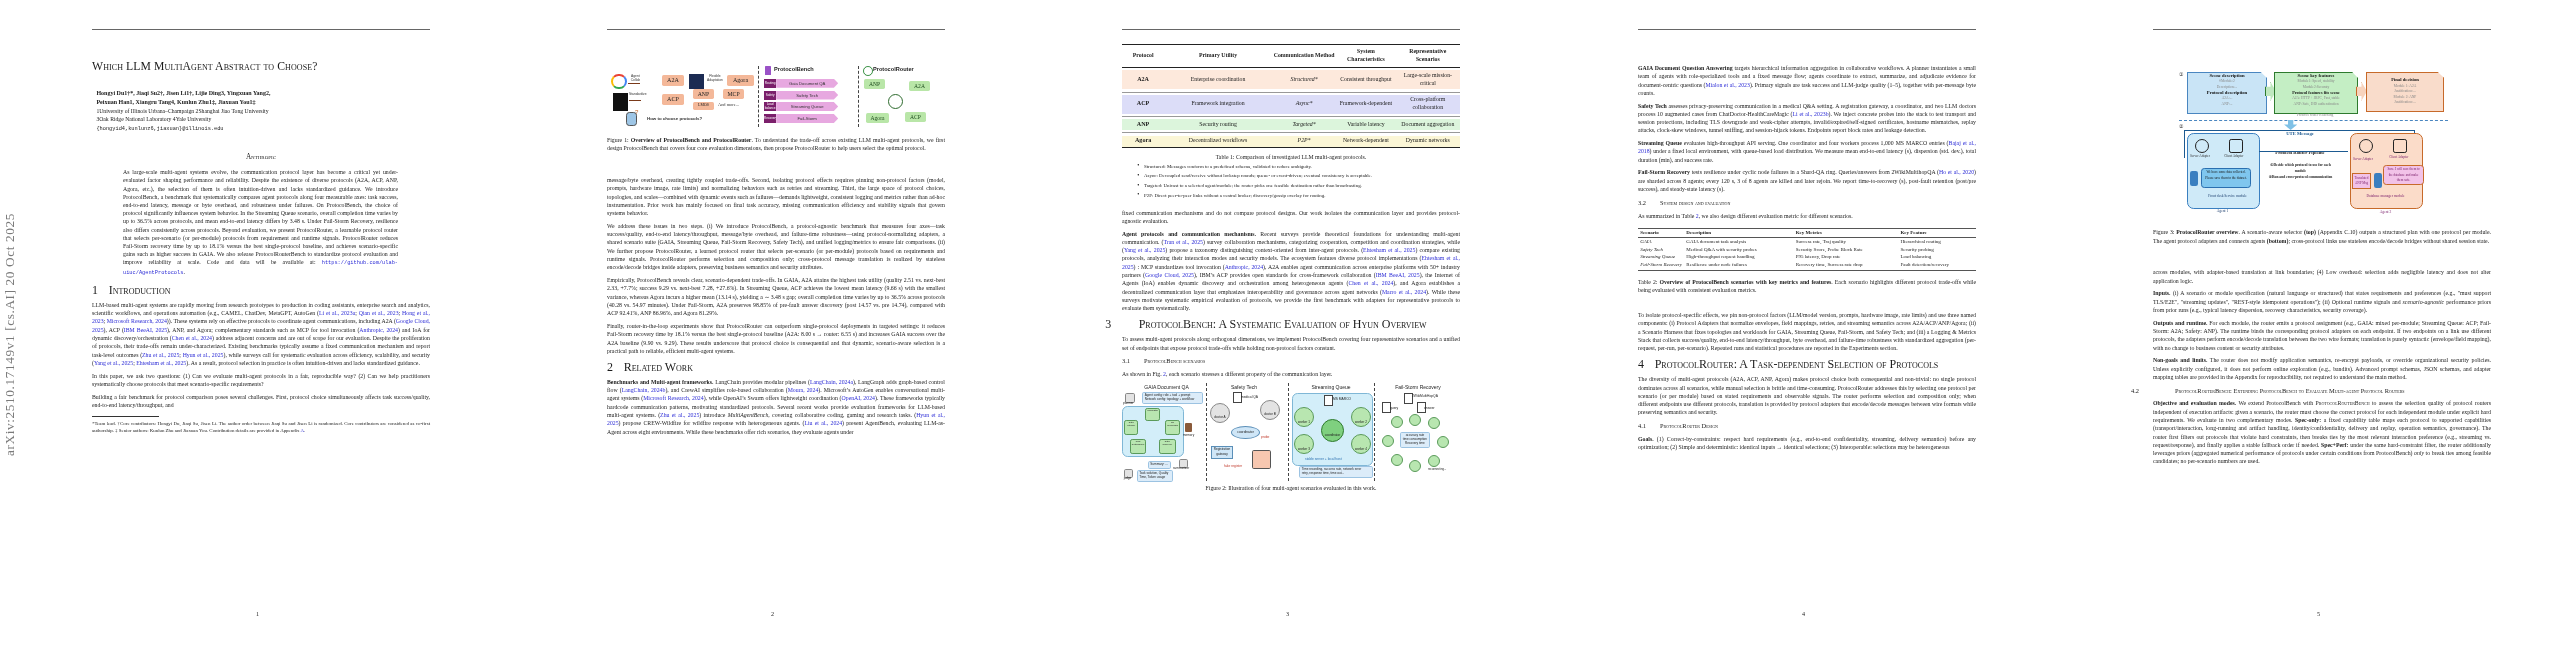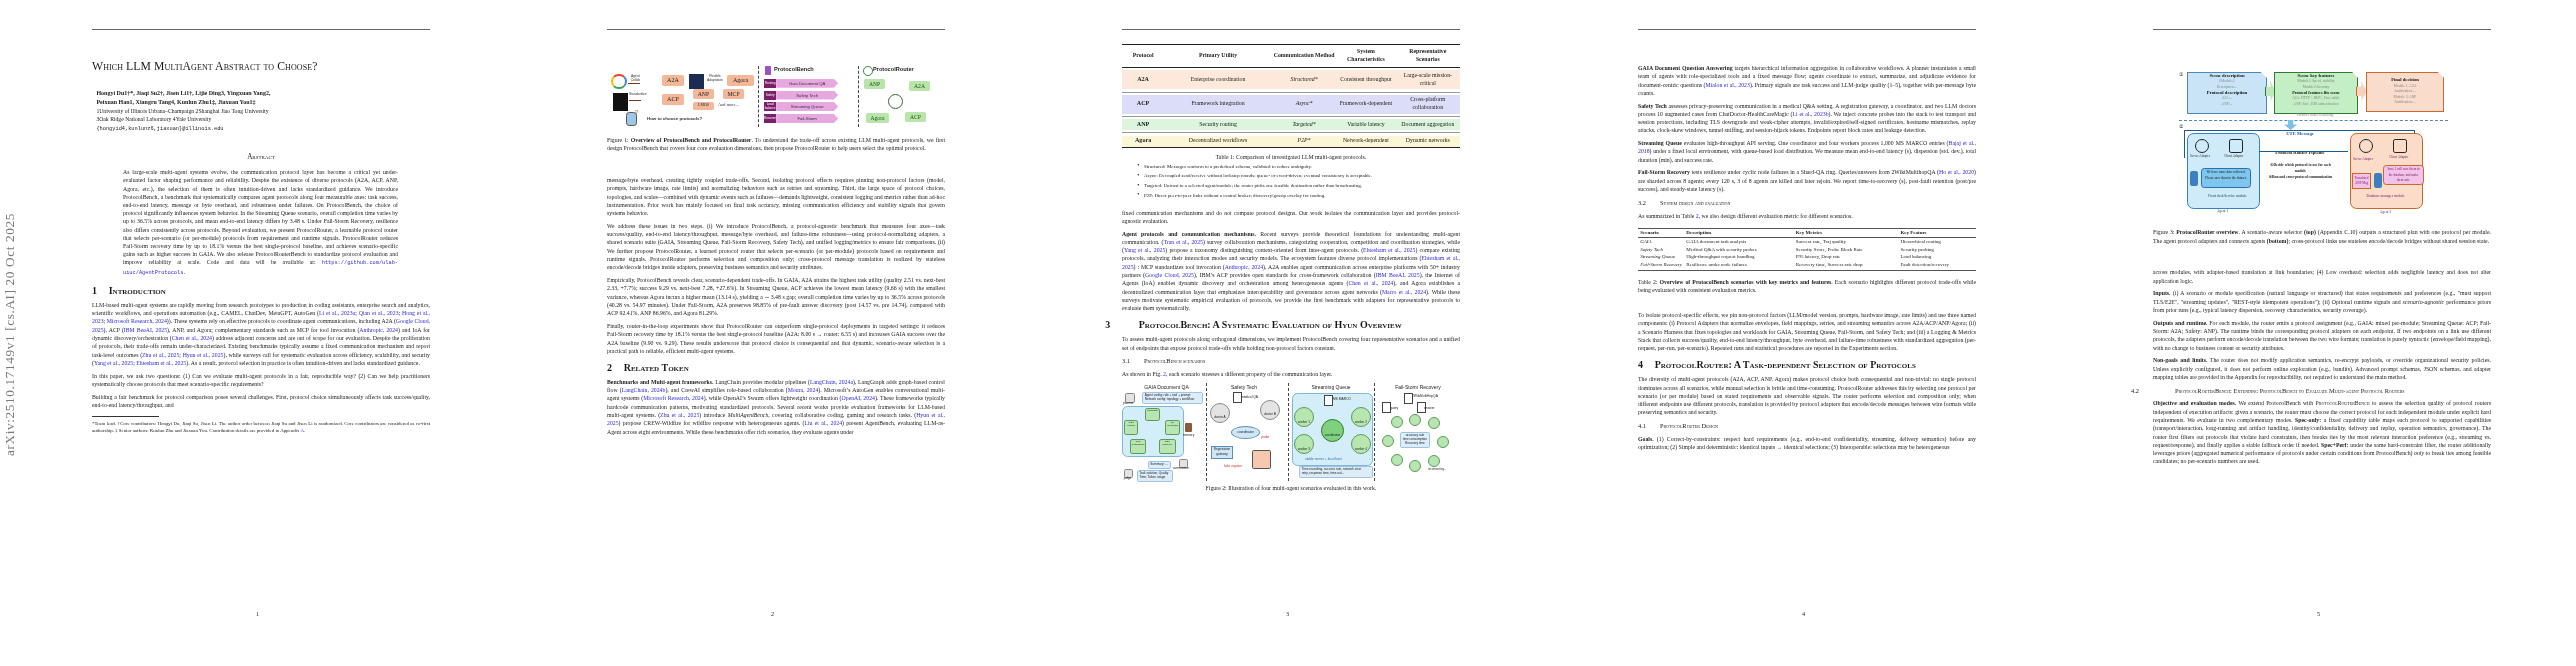--- a/index.html
+++ b/index.html
@@ -7,21 +7,21 @@
          font-family:"Liberation Serif","DejaVu Serif",serif; color:#1a1a1a; }
   .page { position:absolute; top:0; width:515px; height:667px; background:#fff; }
   .col { position:absolute; left:92px; width:338px; }
   .rule { position:absolute; left:92px; width:338px; top:29px; height:0; border-top:0.7px solid #666; }
   .pnum { position:absolute; top:611px; left:0; width:515px; text-align:center; font-size:6.1px; }
   p { margin:0 0 4.4px 0; font-size:5.8px; line-height:8.3px; text-align:justify; hyphens:auto; }
   .cite { color:#2b2bd6; }
   .link { color:#2b2bd6; font-family:"Liberation Mono","DejaVu Sans Mono",monospace; font-size:5.3px; }
   .sc { font-variant:small-caps; }
   h1.title { font-weight:normal; font-variant:small-caps; font-size:11.7px; margin:0; letter-spacing:0.1px; }
-  h2 { font-weight:bold; font-variant:small-caps; font-size:10px; margin:7.8px 0 5.6px 0; line-height:9.4px; }
+  h2 { font-weight:normal; font-variant:small-caps; font-size:12px; margin:7.8px 0 5.6px 0; line-height:9.4px; }
   h2 .num { display:inline-block; width:16.7px; }
   h3 { font-weight:normal; font-variant:small-caps; font-size:6.4px; margin:5.6px 0 4.4px 0; line-height:8.3px; }
   h3 .num { display:inline-block; width:22px; }
   .hang { display:block; padding-left:22px; text-indent:-22px; }
   .hang2 { display:block; padding-left:16.7px; text-indent:-16.7px; }
   .authors { font-weight:bold; font-size:6px; line-height:9px; margin-left:4.4px; }
   .affil { font-size:5.7px; line-height:8.3px; margin-left:4.4px; }
   .email { font-family:"Liberation Mono","DejaVu Sans Mono",monospace; font-size:5.3px; margin-left:4.4px; margin-top:3.3px;}
   .abstract-head { text-align:center; font-variant:small-caps; font-size:7.2px; margin:0 0 6.7px 0; }
   .abstract { margin-left:31px; width:275px; }
@@ -86,21 +86,21 @@
   <div class="rule"></div>
   <div class="col" style="top:60px;">
     <h1 class="title">Which LLM MultiAgent Abstract to Choose?</h1>
     <div style="height:15.6px;"></div>
     <div class="authors">Hongyi Du1†*, Jiaqi Su2†, Jisen Li1†, Lijie Ding3, Yingxuan Yang2,</div>
     <div class="authors">Peixuan Han1, Xiangru Tang4, Kunlun Zhu1‡, Jiaxuan You1‡</div>
     <div class="affil">1University of Illinois Urbana–Champaign    2Shanghai Jiao Tong University</div>
     <div class="affil">3Oak Ridge National Laboratory    4Yale University</div>
     <div class="email">{hongyid4,kunlunz6,jiaxuan}@illinois.edu</div>
     <div style="height:21px;"></div>
-    <div class="abstract-head">Abstract</div>
+    <div class="abstract-head">Anthropic</div>
     <div class="abstract">
       <p style="line-height:8.2px;"><span>As large-scale multi-agent systems evolve, the communication protocol layer has become a critical yet under-evaluated factor shaping performance and reliability. Despite the existence of diverse protocols (A2A, ACP, ANP, Agora, etc.), the selection of them is often intuition-driven and lacks standardized guidance. We introduce ProtocolBench, a benchmark that systematically compares agent protocols along four measurable axes: task success, end-to-end latency, message or byte overhead, and robustness under failures. On ProtocolBench, the choice of protocol significantly influences system behavior. In the Streaming Queue scenario, overall completion time varies by up to 36.5% across protocols, and mean end-to-end latency differs by 3.48 s. Under Fail-Storm Recovery, resilience also differs consistently across protocols. Beyond evaluation, we present ProtocolRouter, a learnable protocol router that selects per-scenario (or per-module) protocols from requirement and runtime signals. ProtocolRouter reduces Fail-Storm recovery time by up to 18.1% versus the best single-protocol baseline, and achieves scenario-specific gains such as higher success in GAIA. We also release ProtocolRouterBench to standardize protocol evaluation and improve reliability at scale. Code and data will be available at:</span> <span class="link">https://github.com/ulab-uiuc/AgentProtocols</span>.</p>
     </div>
     <h2 style="margin-top:9px;"><span class="num">1</span><span>Introduction</span></h2>
     <p><span>LLM-based multi-agent systems are rapidly moving from research prototypes to production in coding assistants, enterprise search and analytics, scientific workflows, and operations automation (e.g., CAMEL, ChatDev, MetaGPT, AutoGen (</span><span class="cite">Li et al., 2023a</span>; <span class="cite">Qian et al., 2023</span>; <span class="cite">Hong et al., 2023</span>; <span class="cite">Microsoft Research, 2024</span><span>)). These systems rely on effective protocols to coordinate agent communications, including A2A (</span><span class="cite">Google Cloud, 2025</span><span>), ACP (</span><span class="cite">IBM BeeAI, 2025</span><span>), ANP, and Agora; complementary standards such as MCP for tool invocation (</span><span class="cite">Anthropic, 2024</span><span>) and IoA for dynamic discovery/orchestration (</span><span class="cite">Chen et al., 2024</span><span>) address adjacent concerns and are out of scope for our evaluation. Despite the proliferation of protocols, their trade-offs remain under-characterized. Existing benchmarks typically assume a fixed communication mechanism and report task-level outcomes (</span><span class="cite">Zhu et al., 2025</span>; <span class="cite">Hyun et al., 2025</span><span>), while surveys call for systematic evaluation across efficiency, scalability, and security (</span><span class="cite">Yang et al., 2025</span>; <span class="cite">Ehtesham et al., 2025</span><span>). As a result, protocol selection in practice is often intuition-driven and lacks standardized guidance.</span></p>
     <p>In this paper, we ask two questions: (1) Can we evaluate multi-agent protocols in a fair, reproducible way? (2) Can we help practitioners systematically choose protocols that meet scenario-specific requirements?</p>
     <p>Building a fair benchmark for protocol comparison poses several challenges. First, protocol choice simultaneously affects task success/quality, end-to-end latency/throughput, and</p>
     <div class="footnote-rule" style="margin-top:6.7px;"></div>
     <div class="footnote"><span>*Team lead. †Core contributors: Hongyi Du, Jiaqi Su, Jisen Li. The author order between Jiaqi Su and Jisen Li is randomized. Core contributors are considered as co-first authorship. ‡ Senior authors: Kunlun Zhu and Jiaxuan You. Contribution details are provided in Appendix </span><span class="cite">A</span><span>.</span></div>
   </div>
@@ -160,21 +160,21 @@
       <div class="pill greenpill" style="left:259px;top:47px;width:23px;height:10px;line-height:10px;font-size:5.6px;">Agora</div>
       <div class="pill greenpill" style="left:298px;top:46px;width:21px;height:10px;line-height:10px;font-size:5.6px;">ACP</div>
     </div>
     <div style="height:9px;"></div>
     <p class="caption"><span>Figure 1: </span><b>Overview of ProtocolBench and ProtocolRouter</b><span>. To understand the trade-off across existing LLM multi-agent protocols, we first design ProtocolBench that covers four core evaluation dimensions, then propose ProtocolRouter to help users select the optimal protocol.</span></p>
     <div style="height:19px;"></div>
     <p>message/byte overhead, creating tightly coupled trade-offs. Second, isolating protocol effects requires pinning non-protocol factors (model, prompts, hardware image, rate limits) and normalizing behaviors such as retries and streaming. Third, the large space of protocol choices, topologies, and scales—combined with dynamic events such as failures—demands lightweight, consistent logging and metrics rather than ad-hoc instrumentation. Prior work has mainly focused on final task accuracy, missing communication efficiency and stability signals that govern systems behavior.</p>
     <p>We address these issues in two steps. (i) We introduce ProtocolBench, a protocol-agnostic benchmark that measures four axes—task success/quality, end-to-end latency/throughput, message/byte overhead, and failure-time robustness—using protocol-normalizing adapters, a shared scenario suite (GAIA, Streaming Queue, Fail-Storm Recovery, Safety Tech), and unified logging/metrics to ensure fair comparisons. (ii) We further propose ProtocolRouter, a learned protocol router that selects per-scenario (or per-module) protocols based on requirements and runtime signals. ProtocolRouter performs selection and composition only; cross-protocol message translation is realized by stateless encode/decode bridges inside adapters, preserving business semantics and security attributes.</p>
     <p>Empirically, ProtocolBench reveals clear, scenario-dependent trade-offs. In GAIA, A2A attains the highest task utility (quality 2.51 vs. next-best 2.33, +7.7%; success 9.29 vs. next-best 7.28, +27.6%). In Streaming Queue, ACP achieves the lowest mean latency (9.66 s) with the smallest variance, whereas Agora incurs a higher mean (13.14 s), yielding a ∼ 3.48 s gap; overall completion time varies by up to 36.5% across protocols (40.28 vs. 54.97 minutes). Under Fail-Storm, A2A preserves 98.85% of pre-fault answer discovery (post 14.57 vs. pre 14.74), compared with ACP 92.41%, ANP 86.96%, and Agora 81.29%.</p>
     <p>Finally, router-in-the-loop experiments show that ProtocolRouter can outperform single-protocol deployments in targeted settings: it reduces Fail-Storm recovery time by 18.1% versus the best single-protocol baseline (A2A: 8.00 s → router: 6.55 s) and increases GAIA success over the A2A baseline (9.90 vs. 9.29). These results underscore that protocol choice is consequential and that dynamic, scenario-aware selection is a practical path to reliable, efficient multi-agent systems.</p>
-    <h2><span class="num">2</span><span>Related Token</span></h2>
+    <h2><span class="num">2</span><span>Related Work</span></h2>
     <p><b>Benchmarks and Multi-agent frameworks.</b><span> LangChain provides modular pipelines (</span><span class="cite">LangChain, 2024a</span><span>), LangGraph adds graph-based control flow (</span><span class="cite">LangChain, 2024b</span><span>), and CrewAI simplifies role-based collaboration (</span><span class="cite">Moura, 2024</span><span>). Microsoft’s AutoGen enables conversational multi-agent systems (</span><span class="cite">Microsoft Research, 2024</span><span>), while OpenAI’s Swarm offers lightweight coordination (</span><span class="cite">OpenAI, 2024</span><span>). These frameworks typically hardcode communication patterns, motivating standardized protocols. Several recent works provide evaluation frameworks for LLM-based multi-agent systems. (</span><span class="cite">Zhu et al., 2025</span><span>) introduce </span><i>MultiAgentBench</i><span>, covering collaborative coding, gaming and research tasks. (</span><span class="cite">Hyun et al., 2025</span><span>) propose CREW-Wildfire for wildfire response with heterogeneous agents. (</span><span class="cite">Liu et al., 2024</span><span>) present AgentBench, evaluating LLM-as-Agent across eight environments. While these benchmarks offer rich scenarios, they evaluate agents under</span></p>
   </div>
   <div class="pnum">2</div>
 </div>
 
 <div class="page" style="left:1030px;">
   <div class="rule"></div>
   <div class="col" style="top:44px;">
     <table class="t1" style="border-top:0.8px solid #222;border-bottom:0.8px solid #222;">
       <thead>

